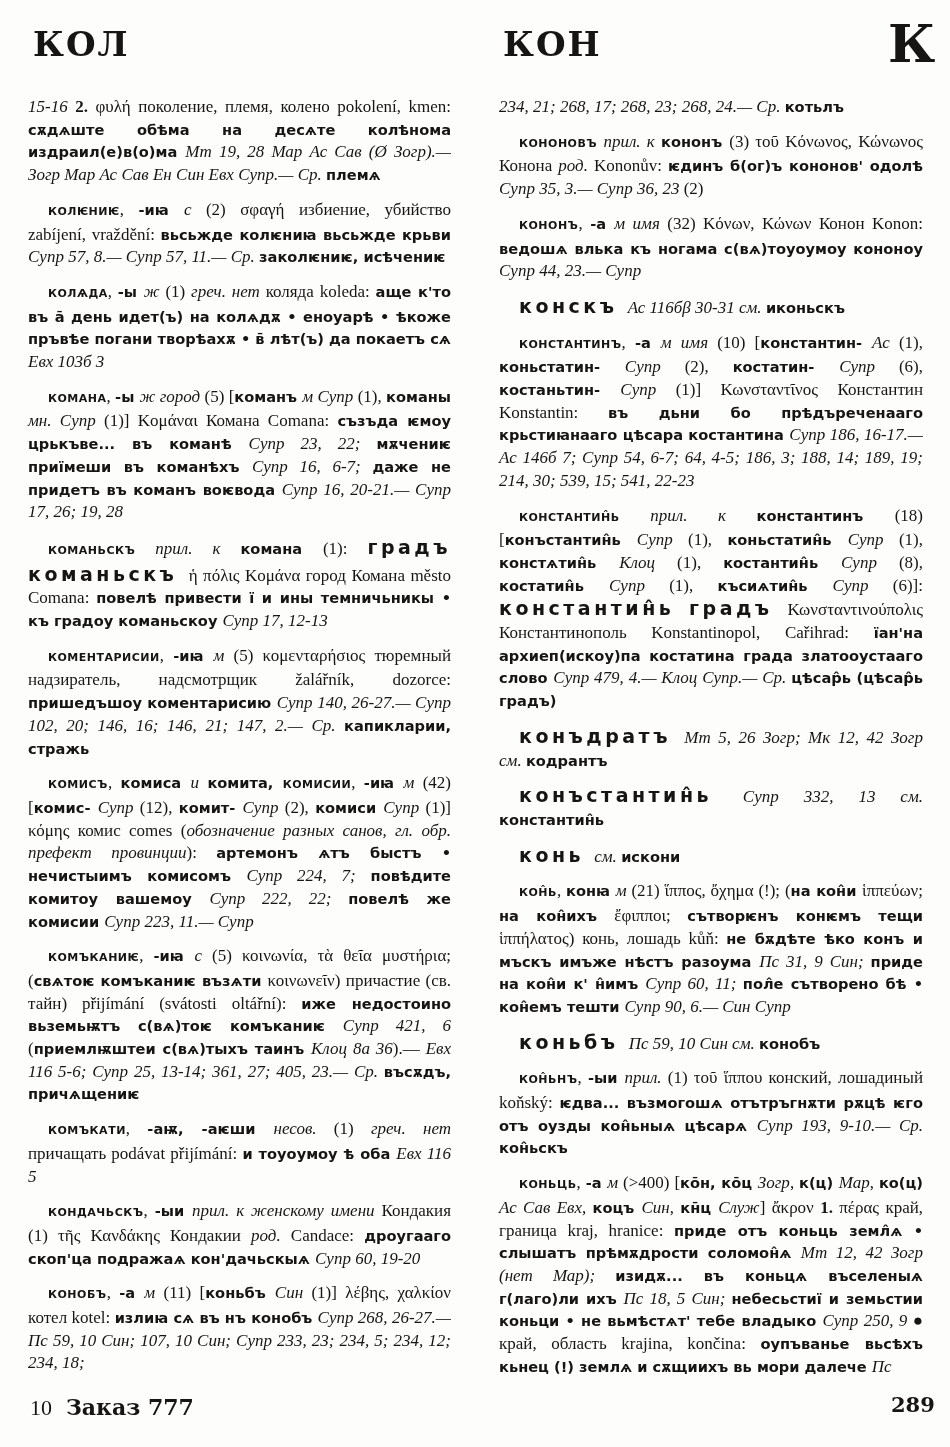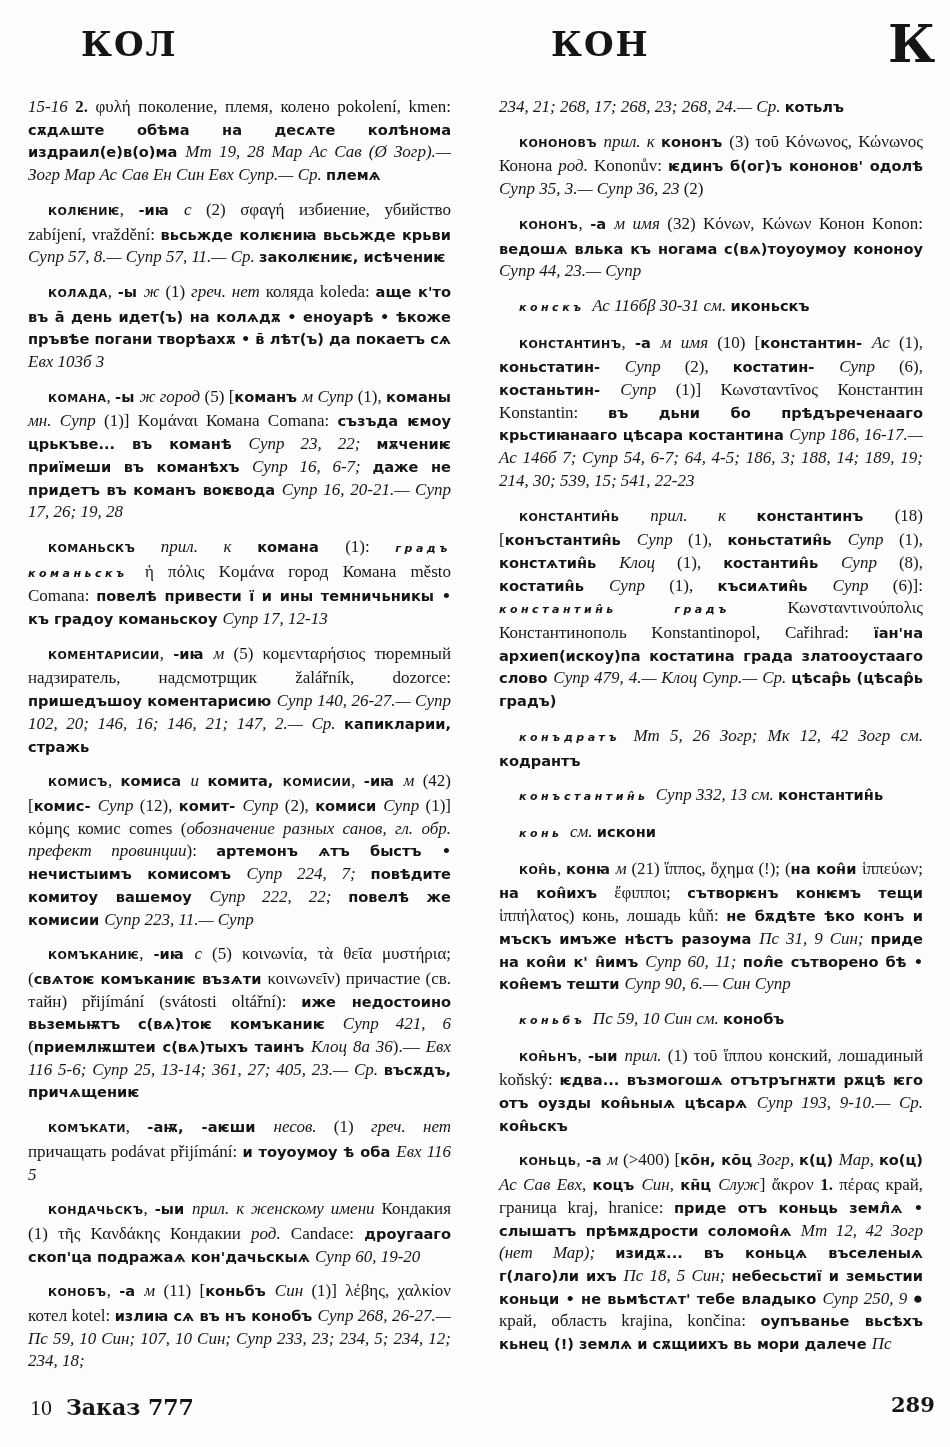--- a/index.html
+++ b/index.html
@@ -12,21 +12,20 @@
     color:#161514;
     overflow:hidden;
     font-family:"Liberation Serif","DejaVu Serif",serif;
   }
   
   .running-head{
     position:absolute;top:27px;
     font-family:"DejaVu Serif",serif;
     font-weight:bold;font-size:34px;line-height:1;
     letter-spacing:2px;
-    margin-left:48px;
   }
   #rh-left{left:33px;}
   #rh-right{left:503px;}
   #section-letter{
     position:absolute;top:18px;left:888px;
     font-family:"DejaVu Serif",serif;
     font-weight:bold;font-size:52px;line-height:1;
   }
   
   .col{
@@ -38,21 +37,21 @@
   }
   #col-left{left:16px;}
   #col-right{left:487px;width:448px;}
   .col p{margin:12px;padding:0;}
   .col p.ind{text-indent:20px;}
   
   .run-r{font-family:"Liberation Serif","DejaVu Serif",serif;}
   .run-i{font-family:"Liberation Serif","DejaVu Serif",serif;font-style:italic;}
   .run-br{font-family:"Liberation Serif","DejaVu Serif",serif;font-weight:bold;}
   .run-ocs{font-family:"DejaVu Sans","Liberation Sans",sans-serif;font-weight:bold;font-size:14.6px;}
-  .run-sp{font-family:"DejaVu Sans","Liberation Sans",sans-serif;font-weight:bold;font-size:11px;letter-spacing:3.5px;font-style:italic;}
+  .run-sp{font-family:"DejaVu Sans","Liberation Sans",sans-serif;font-weight:bold;font-size:19px;letter-spacing:3.5px;}
   .run-hw{font-family:"DejaVu Sans","Liberation Sans",sans-serif;font-weight:bold;font-size:11px;letter-spacing:.5px;}
   
   #footer-note{
     position:absolute;left:30px;top:1396px;
     font-size:22px;line-height:1;
   }
   #footer-note .order{font-weight:bold;margin-left:14px;font-family:"DejaVu Serif",serif;}
   #page-number{
     position:absolute;left:891px;top:1394px;
     font-family:"DejaVu Serif",serif;

